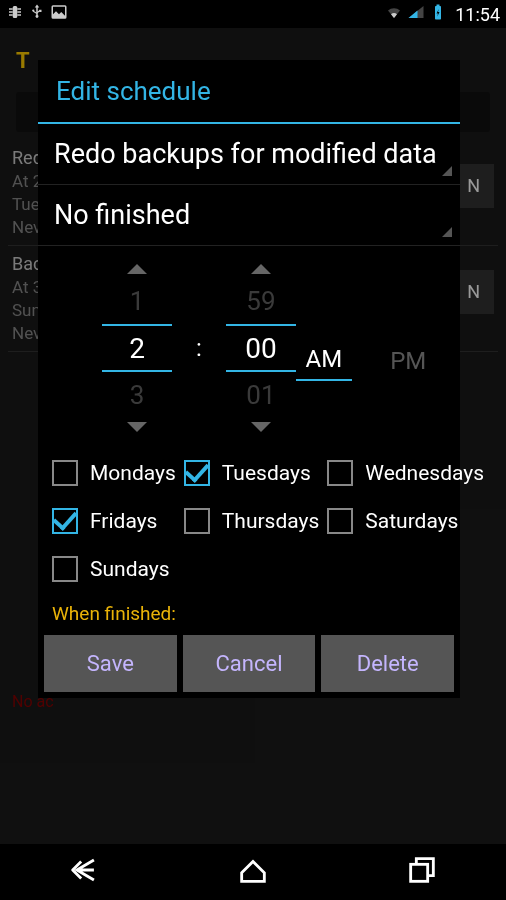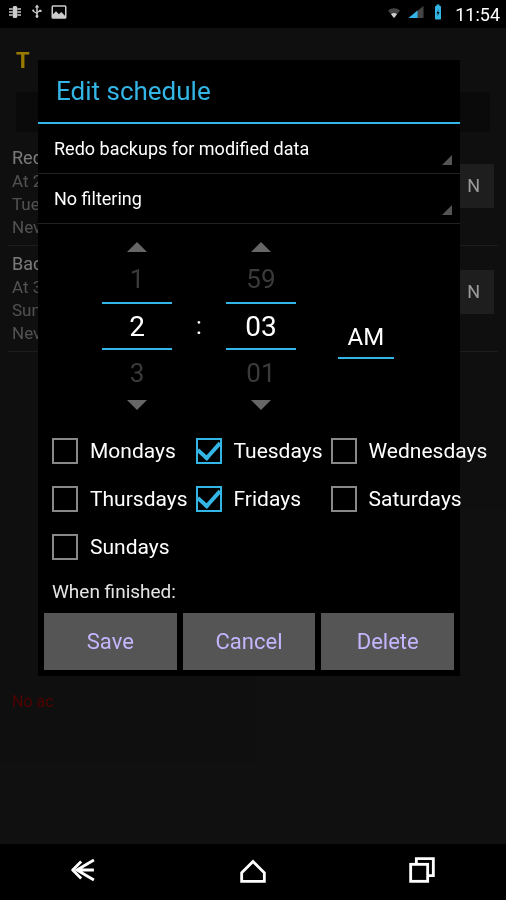--- a/index.html
+++ b/index.html
@@ -18,21 +18,21 @@
     .bg-searchbar { height: 40px; background: #111; border-radius: 3px; margin: 8px; }
     .bg-item { padding: 6px 4px; border-bottom: 1px solid #333; line-height: 1.35; }
     .bg-item .run-btn { float: right; background: #333; color: #fff; padding: 10px 14px; font-size: 18px; margin-top: 18px; }
     .bg-noactive { color: #800; font-size: 16px; margin-top: 340px; padding-left: 4px; }
     
     
     .dialog { position: absolute; top: 60px; left: 38px; right: 46px; background: #000; display: flex; flex-direction: column; }
     .dialog-title { color: #33b5e5; font-size: 26px; padding: 16px 18px; font-weight: 400; }
     .dialog-div { height: 2px; background: #33b5e5; }
     
-    .dropdown { position: relative; padding: 14px 16px; color: #fff; font-size: 18px; border-bottom: 1px solid #222; }
+    .dropdown { position: relative; padding: 14px 16px; color: #fff; font-size: 27px; border-bottom: 1px solid #222; }
     .dropdown::after { content: ''; position: absolute; right: 8px; bottom: 8px; width: 0; height: 0; border-left: 10px solid transparent; border-bottom: 10px solid #555; }
     
     
     .time-picker { display: flex; justify-content: center; padding: 14px 0 16px; gap: 0; }
     .picker-col { width: 110px; display: flex; flex-direction: column; align-items: center; gap: 4px; }
     .picker-arrow { width: 0; height: 0; border-left: 10px solid transparent; border-right: 10px solid transparent; cursor: pointer; margin: 4px 0; }
     .arrow-up { border-bottom: 10px solid #666; }
     .arrow-down { border-top: 10px solid #666; }
     .picker-faded { color: #3a3a3a; font-size: 26px; height: 38px; display: flex; align-items: center; }
     .picker-selected { color: #fff; font-size: 28px; height: 48px; display: flex; align-items: center; border-top: 2px solid #33b5e5; border-bottom: 2px solid #33b5e5; width: 70px; justify-content: center; }
@@ -41,21 +41,21 @@
     .ampm-sel { color: #fff; font-size: 24px; border-bottom: 2px solid #33b5e5; padding: 4px 10px 6px; }
     .ampm-unsel { color: #555; font-size: 24px; padding: 4px 10px; }
     
     
     .days { padding: 8px 14px; display: grid; grid-template-columns: 1fr 1fr 1fr; gap: 22px 8px; }
     .day { display: flex; align-items: center; gap: 12px; color: #fff; font-size: 21px; cursor: pointer; }
     .checkbox { width: 26px; height: 26px; border: 2px solid #888; position: relative; flex-shrink: 0; }
     .checkbox.checked { border-color: #33b5e5; }
     .checkbox.checked::after { content: ''; position: absolute; left: 4px; top: -3px; width: 10px; height: 18px; border: solid #33b5e5; border-width: 0 4px 4px 0; transform: rotate(42deg); }
     
-    .when-label { color: #e5e5e5; font-size: 19px; padding: 12px 14px 4px; }
+    .when-label { color: #eab308; font-size: 19px; padding: 12px 14px 4px; }
     
     
     .dialog-buttons { display: flex; gap: 6px; padding: 6px; }
     .dbtn { flex: 1; background: #555; color: #c4b5fd; font-size: 22px; padding: 16px 0; text-align: center; border: none; cursor: pointer; }
     
     
     .navbar { position: absolute; bottom: 0; left: 0; right: 0; height: 56px; background: #000; display: flex; align-items: center; justify-content: space-around; }
     .navbar svg { width: 34px; height: 34px; }
   </style>
 </head>
@@ -121,63 +121,64 @@
     <div style="color:#888;font-size:17px">Neve</div>
   </div>
   <div class="bg-noactive">No ac</div>
 </div>
 
 <div class="dialog">
   <div class="dialog-title">Edit schedule</div>
   <div class="dialog-div"></div>
 
   <div class="dropdown">Redo backups for modified data</div>
-  <div class="dropdown">No filtering</div>
+  <div class="dropdown">No finished</div>
 
   <div class="time-picker">
     <div class="picker-col">
       <div class="picker-arrow arrow-up"></div>
       <div class="picker-faded">1</div>
       <div class="picker-selected">2</div>
       <div class="picker-faded">3</div>
       <div class="picker-arrow arrow-down"></div>
     </div>
     <div class="picker-colon">:</div>
     <div class="picker-col">
       <div class="picker-arrow arrow-up"></div>
       <div class="picker-faded">59</div>
-      <div class="picker-selected">03</div>
+      <div class="picker-selected">00</div>
       <div class="picker-faded">01</div>
       <div class="picker-arrow arrow-down"></div>
     </div>
     <div class="ampm-col">
       <div class="ampm-sel">AM</div>
+      <div class="ampm-unsel">PM</div>
     </div>
   </div>
 
   <div class="days">
     <div class="day">
         <span class="checkbox"></span>
         <span>Mondays</span>
       </div>
     <div class="day">
         <span class="checkbox checked"></span>
         <span>Tuesdays</span>
       </div>
     <div class="day">
         <span class="checkbox"></span>
         <span>Wednesdays</span>
       </div>
     <div class="day">
-        <span class="checkbox"></span>
-        <span>Thursdays</span>
-      </div>
-    <div class="day">
         <span class="checkbox checked"></span>
         <span>Fridays</span>
+      </div>
+    <div class="day">
+        <span class="checkbox"></span>
+        <span>Thursdays</span>
       </div>
     <div class="day">
         <span class="checkbox"></span>
         <span>Saturdays</span>
       </div>
     <div class="day">
         <span class="checkbox"></span>
         <span>Sundays</span>
       </div>
   </div>

